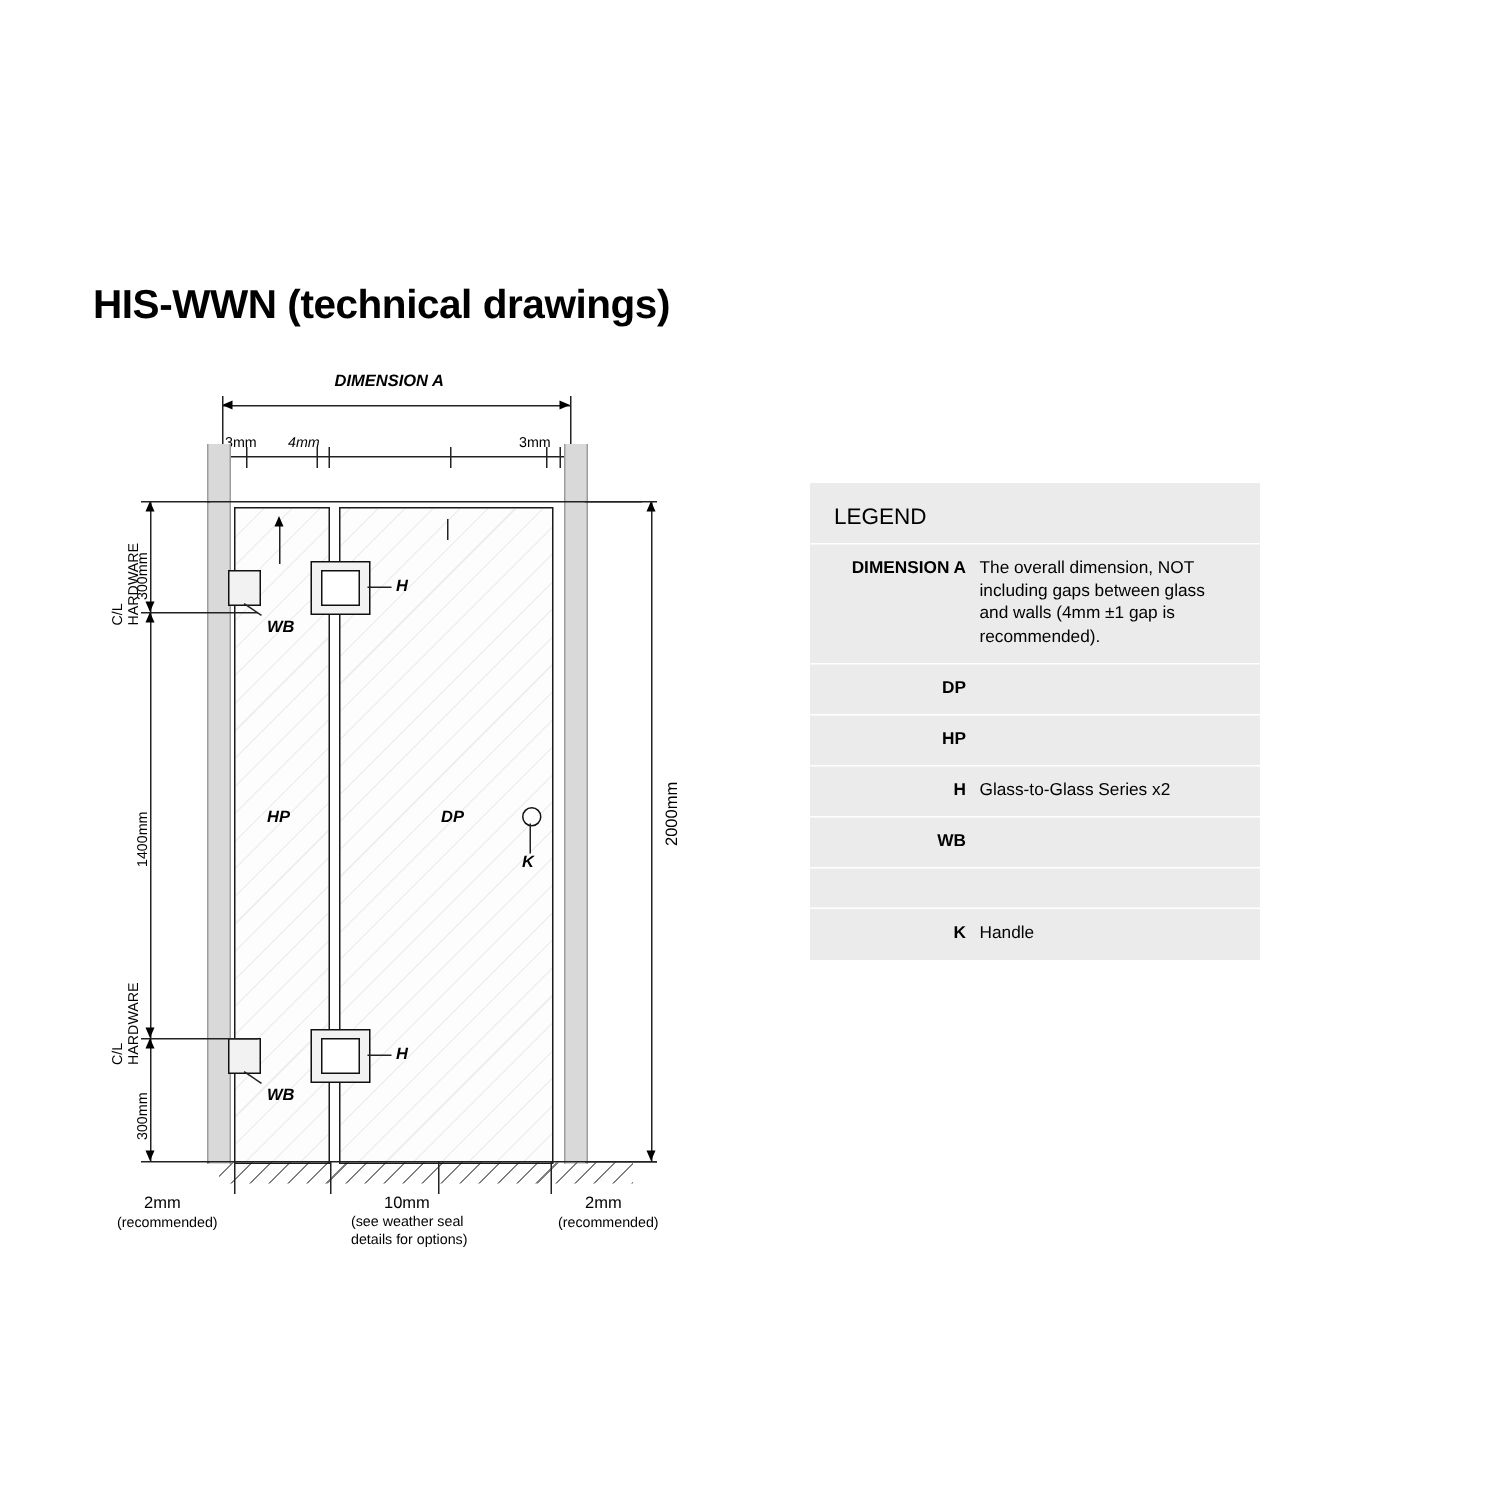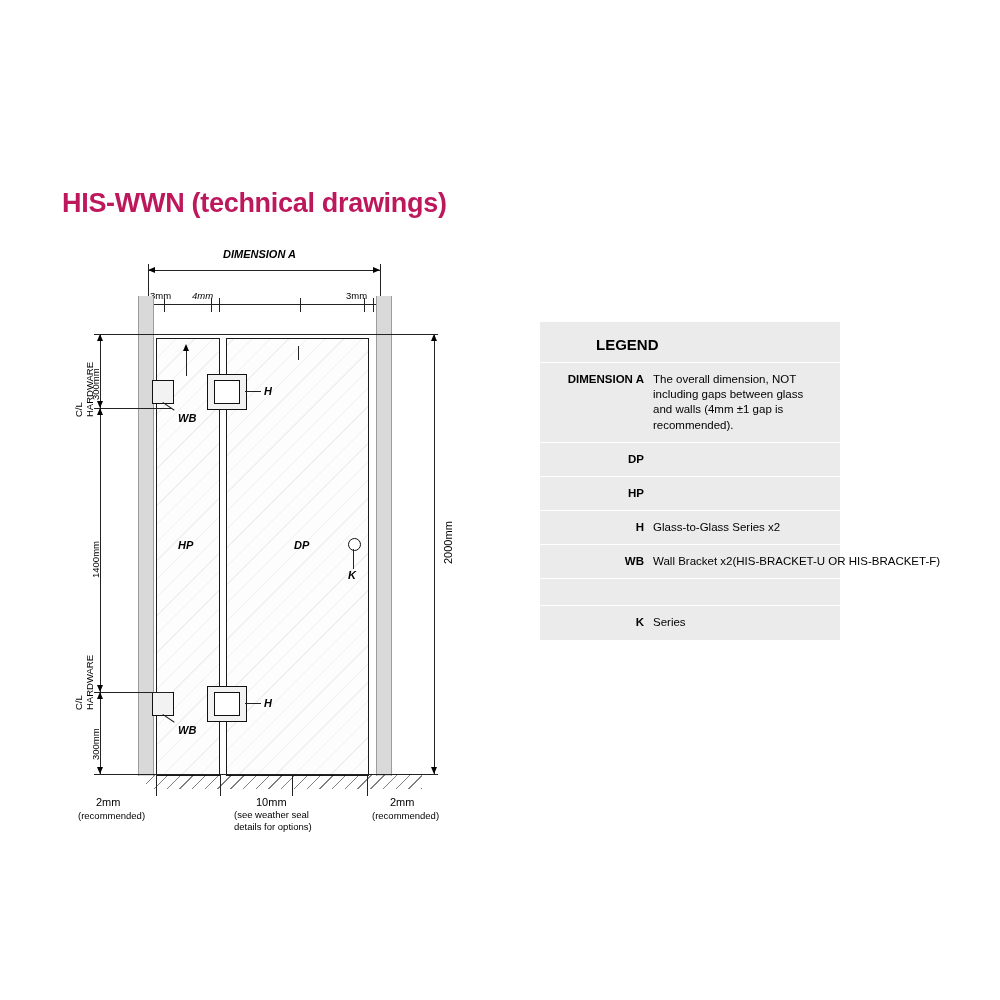--- a/index.html
+++ b/index.html
@@ -15,21 +15,21 @@
     color: #000000;
     overflow: hidden;
   }
   .page-title {
     position: absolute;
     left: 62px;
     top: 188px;
     font-size: 27px;
     font-weight: bold;
     letter-spacing: -0.3px;
-    color: #be185d;
+    color: #000000;
   }
 
   
   #drawing {
     position: absolute;
     left: 60px;
     top: 240px;
     width: 460px;
     height: 600px;
   }
@@ -132,23 +132,22 @@
   #legend {
     position: absolute;
     left: 540px;
     top: 322px;
     width: 300px;
     background: #ebebeb;
     padding: 0;
   }
   #legend .legend-title {
     font-size: 15px;
-    font-weight: bold;
+    font-weight: normal;
     padding: 14px 16px 9px 16px;
-    margin-left: 40px;
   }
   .legend-row {
     display: flex;
     align-items: flex-start;
     border-top: 1px solid #ffffff;
     padding: 9px 10px 9px 0;
   }
   .legend-row:first-of-type { border-top: 1px solid #cfcfcf; }
   .legend-key {
     width: 104px;
@@ -299,20 +298,19 @@
   </div>
   <div class="legend-row">
     <div class="legend-key">HP</div>
   </div>
   <div class="legend-row">
     <div class="legend-key">H</div>
     <div class="legend-val">Glass-to-Glass Series x2</div>
   </div>
   <div class="legend-row wide">
     <div class="legend-key">WB</div>
-    <div class="legend-val">Wall Bracket x2(HIS-BRACKET-U OR HIS-BRACKET-F)</div>
   </div>
   <div class="legend-spacer"></div>
   <div class="legend-row">
     <div class="legend-key">K</div>
-    <div class="legend-val">Series</div>
+    <div class="legend-val">Handle</div>
   </div>
 </div>
 
 </body></html>

